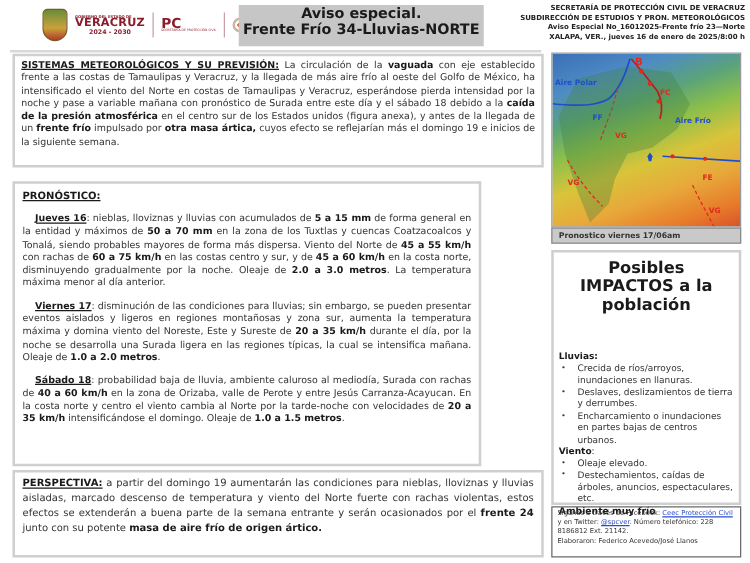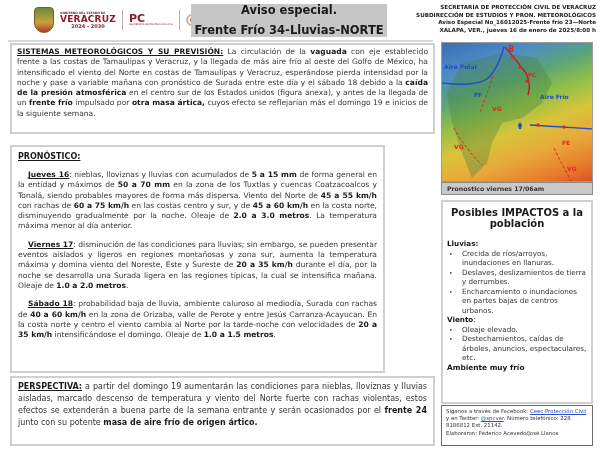--- a/index.html
+++ b/index.html
@@ -17,21 +17,21 @@
   .vsep { width: 1px; height: 20px; background: #c9a0a6; }
   .pc { display: flex; flex-direction: column; line-height: 1; }
   .pc .big { font-size: 11px; color: #8a1d2c; font-weight: bold; }
   .pc .small { font-size: 2.5px; color: #8a1d2c; }
   .pcv { display: flex; align-items: center; gap: 3px; }
   .pcv .seal { width: 12px; height: 12px; border-radius: 50%; border: 2px solid #c9b6a0; background: radial-gradient(#e05a2a 35%, #fff 40%); }
   .pcv .txt { display: flex; flex-direction: column; line-height: 1; }
   .pcv .txt .s { font-size: 2.5px; color: #8a1d2c; }
   .pcv .txt .b { font-size: 5px; color: #8a1d2c; font-weight: bold; }
 
-  .title-box { position: absolute; left: 191px; top: 4px; width: 196px; height: 33px; background: #c6c6c6; display: flex; flex-direction: column; align-items: center; justify-content: space-between; }
+  .title-box { position: absolute; left: 191px; top: 4px; width: 196px; height: 33px; background: #c6c6c6; display: flex; flex-direction: column; align-items: center; justify-content: flex-start; }
   .title-box .l { font-size: 11.5px; font-weight: bold; color: #1a1a1a; line-height: 13px; }
   .header-right { position: absolute; right: 4px; top: 4px; text-align: right; line-height: 7.5px; }
   .header-right div { font-size: 5.6px; font-weight: bold; color: #222; white-space: nowrap; }
   .header-rule { position: absolute; left: 8px; top: 40px; width: 425px; height: 2px; background: #d8d8d8; }
 
   
   .box { position: absolute; border: 2px solid #cfcfcf; background: #fff; }
   .box-inner { font-size: 7.55px; line-height: 10.3px; text-align: justify; color: #333; }
   .box-inner b { color: #1a1a1a; }
   .hdr { font-weight: bold; text-decoration: underline; color: #1a1a1a; }
@@ -45,21 +45,21 @@
 
   
   .map { position: absolute; left: 441px; top: 42px; width: 152px; height: 140px; overflow: hidden; border: 1px solid #9a9a9a;
     background: linear-gradient(160deg, #3b6fb8 0%, #4e8cc4 18%, #5aa37a 32%, #8cbf4a 45%, #d9c43a 60%, #e8a83a 75%, #e77a2a 90%, #d8532a 100%); }
   .map svg { position: absolute; left: 0; top: 0; }
   .map-label { position: absolute; font-size: 6px; font-weight: bold; }
   .map-caption { position: absolute; left: 441px; top: 182px; width: 152px; height: 13px; background: #c9c9c9; border: 1px solid #8a8a8a; font-size: 6.2px; font-weight: bold; color: #333; padding-left: 5px; line-height: 11px; }
 
   
   .impacts { position: absolute; left: 441px; top: 200px; width: 152px; height: 204px; border: 2px solid #cfcfcf; padding: 3px 4px; }
-  .impacts .ititle { font-size: 10px; font-weight: bold; color: #1a1a1a; text-align: center; margin-bottom: 10px; margin-top: 2px; }
+  .impacts .ititle { font-size: 13px; font-weight: bold; color: #1a1a1a; text-align: center; margin-bottom: 28px; margin-top: 2px; }
   .impacts .cat { font-size: 7.2px; font-weight: bold; color: #1a1a1a; line-height: 9.5px; }
   .impacts ul { list-style: none; margin-left: 0; }
   .impacts li { font-size: 7.2px; line-height: 9.5px; color: #333; position: relative; padding-left: 15px; }
   .impacts li::before { content: "•"; position: absolute; left: 2px; top: 0; font-size: 6px; }
   .impacts .final { font-size: 7.4px; font-weight: bold; color: #1a1a1a; line-height: 10px; }
 
   
   .contact { position: absolute; left: 441px; top: 405px; width: 152px; height: 41px; border: 1px solid #6a6a6a; padding: 2px 4px; font-size: 5.4px; line-height: 7.2px; color: #333; }
   .contact a { color: #2a4ed0; text-decoration: underline; }
 </style>

